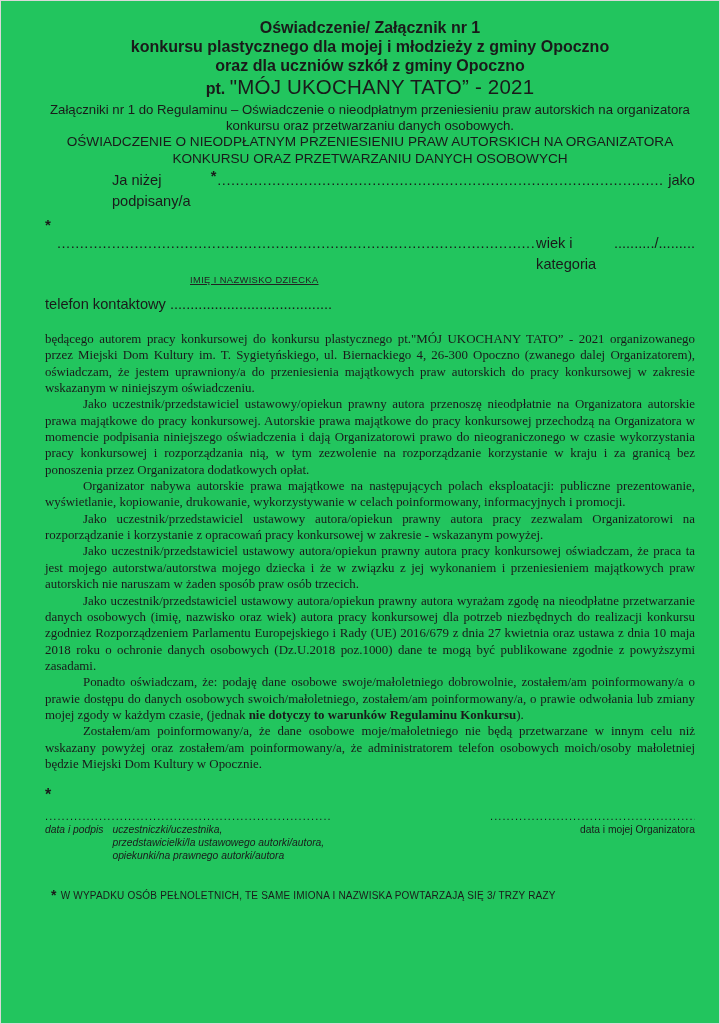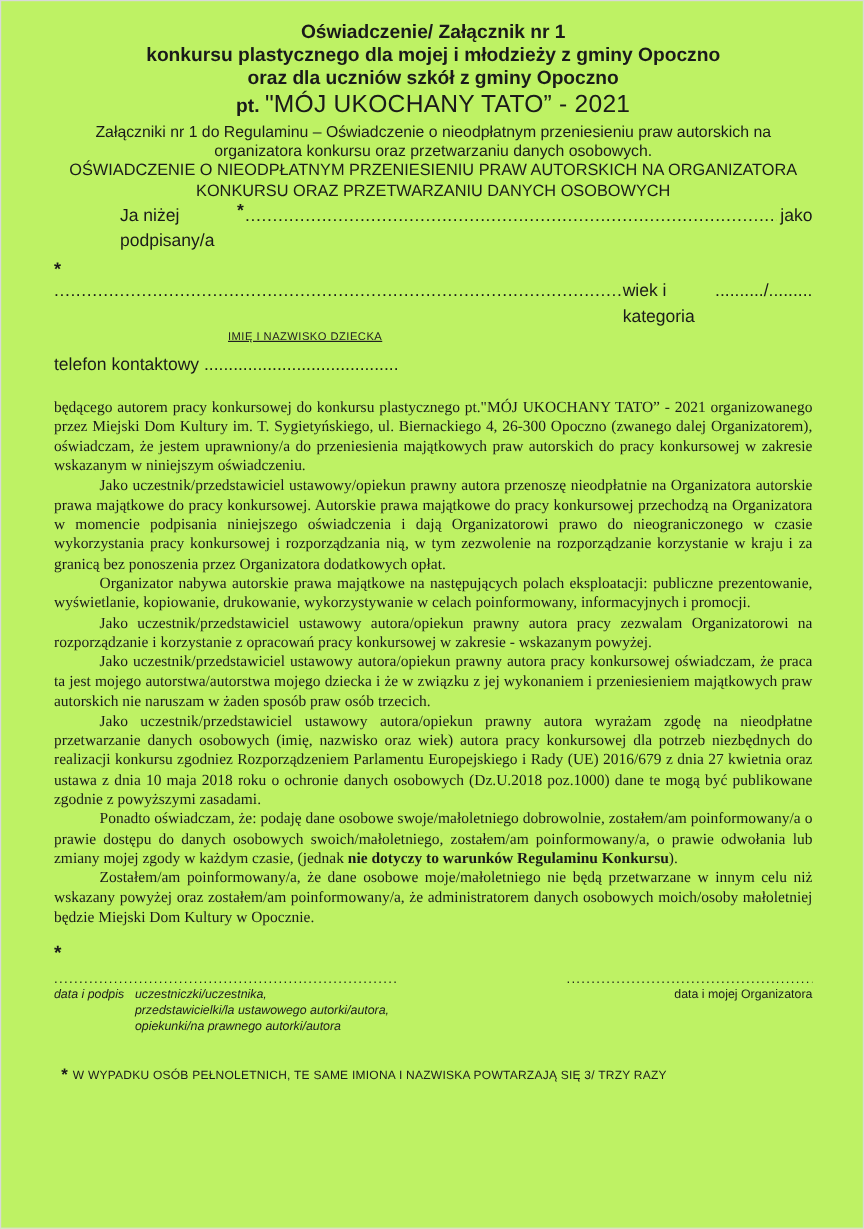--- a/index.html
+++ b/index.html
@@ -5,36 +5,36 @@
   * { margin: 0; padding: 0; box-sizing: border-box; }
   html, body { background: #ffffff; }
   body {
     width: 720px; height: 1024px;
     font-family: "Liberation Sans", "DejaVu Sans", sans-serif;
     color: #1a1a1a;
   }
   .page {
     width: 720px; height: 1024px;
     border: 1px solid #d9d9d9;
-    padding: 17px 42px 0 44px;
+    padding: 17px 24px 0 44px;
     overflow: hidden;
-    background: #bef264;
+    background: #22c55e;
   }
 
   
   .title-line { text-align: center; font-weight: bold; font-size: 16px; line-height: 19px; }
   .title-contest-line { text-align: center; line-height: 24px; margin-bottom: 1px; }
   .title-pt { font-weight: bold; font-size: 16px; }
   .title-contest { font-weight: normal; font-size: 20.5px; letter-spacing: 0.2px; }
   .subtitle { text-align: center; font-size: 13.2px; line-height: 16px; }
   .decl-heading { text-align: center; font-size: 13.6px; line-height: 16.5px; }
 
   
   .form-area { font-size: 14.6px; line-height: 21px; margin-top: 3px; }
-  .dotline { display: flex; align-items: baseline; }
+  .dotline { display: flex; align-items: baseline; margin-left: 12px; }
   .leader { flex: 1 1 auto; min-width: 0; overflow: hidden; white-space: nowrap; letter-spacing: 0.5px; }
   .sig-intro { padding-left: 55px; }
   .sup-ast { font-weight: bold; position: relative; top: -4px; margin: 0 1px 0 3px; }
   .jako { margin-left: 3px; }
   .lone-ast { font-weight: bold; font-size: 15px; height: 14px; margin-top: 7px; line-height: 12px; }
   .name-caption {
     font-size: 9.3px; letter-spacing: 0.4px; color: #222;
     margin: -5px 0 0 145px; height: 14px; text-decoration: underline;
   }
   .phone-line { margin-top: 10px; }
@@ -100,21 +100,21 @@
   </section>
 
   <section class="body-text">
     <p>będącego autorem pracy konkursowej do konkursu plastycznego pt."MÓJ UKOCHANY TATO” - 2021 organizowanego przez Miejski Dom Kultury im. T. Sygietyńskiego, ul. Biernackiego 4, 26-300 Opoczno (zwanego dalej Organizatorem), oświadczam, że jestem uprawniony/a do przeniesienia majątkowych praw autorskich do pracy konkursowej w zakresie wskazanym w niniejszym oświadczeniu.</p>
     <p class="ind">Jako uczestnik/przedstawiciel ustawowy/opiekun prawny autora przenoszę nieodpłatnie na Organizatora autorskie prawa majątkowe do pracy konkursowej. Autorskie prawa majątkowe do pracy konkursowej przechodzą na Organizatora w momencie podpisania niniejszego oświadczenia i dają Organizatorowi prawo do nieograniczonego w czasie wykorzystania pracy konkursowej i rozporządzania nią, w tym zezwolenie na rozporządzanie korzystanie w kraju i za granicą bez ponoszenia przez Organizatora dodatkowych opłat.</p>
     <p class="ind">Organizator nabywa autorskie prawa majątkowe na następujących polach eksploatacji: publiczne prezentowanie, wyświetlanie, kopiowanie, drukowanie, wykorzystywanie w celach poinformowany, informacyjnych i promocji.</p>
     <p class="ind">Jako uczestnik/przedstawiciel ustawowy autora/opiekun prawny autora pracy zezwalam Organizatorowi na rozporządzanie i korzystanie z opracowań pracy konkursowej w zakresie  - wskazanym powyżej.</p>
     <p class="ind">Jako uczestnik/przedstawiciel ustawowy autora/opiekun prawny autora pracy konkursowej oświadczam, że praca ta jest mojego autorstwa/autorstwa mojego dziecka i że w związku z jej wykonaniem i przeniesieniem majątkowych praw autorskich nie naruszam w żaden sposób praw osób trzecich.</p>
     <p class="ind">Jako uczestnik/przedstawiciel ustawowy autora/opiekun prawny autora wyrażam zgodę na nieodpłatne przetwarzanie danych osobowych (imię, nazwisko oraz wiek) autora pracy konkursowej dla potrzeb niezbędnych do realizacji konkursu zgodniez Rozporządzeniem Parlamentu Europejskiego i Rady (UE) 2016/679 z dnia 27 kwietnia oraz ustawa z dnia 10 maja 2018 roku o ochronie danych osobowych (Dz.U.2018 poz.1000) dane te mogą być publikowane zgodnie z powyższymi zasadami.</p>
     <p class="ind"><span>Ponadto oświadczam, że: podaję dane osobowe swoje/małoletniego dobrowolnie, zostałem/am poinformowany/a o prawie dostępu do danych osobowych swoich/małoletniego, zostałem/am poinformowany/a, o prawie odwołania lub zmiany mojej zgody w każdym czasie, (jednak </span><b>nie dotyczy to warunków Regulaminu Konkursu</b><span>).</span></p>
-    <p class="ind">Zostałem/am poinformowany/a, że dane osobowe moje/małoletniego nie będą przetwarzane w innym celu niż wskazany powyżej oraz zostałem/am poinformowany/a, że administratorem danych osobowych moich/osoby małoletniej będzie Miejski Dom Kultury w Opocznie.</p>
+    <p class="ind">Zostałem/am poinformowany/a, że dane osobowe moje/małoletniego nie będą przetwarzane w innym celu niż wskazany powyżej oraz zostałem/am poinformowany/a, że administratorem telefon osobowych moich/osoby małoletniej będzie Miejski Dom Kultury w Opocznie.</p>
   </section>
 
   <section class="signatures">
     <div class="big-ast">*</div>
     <div class="sig-cols">
       <div class="sig-left">
         <div class="sig-dots">......................................................................</div>
         <div class="sig-caption-row">
           <span class="sig-caption-label">data i podpis</span>
           <div class="sig-caption-lines">

